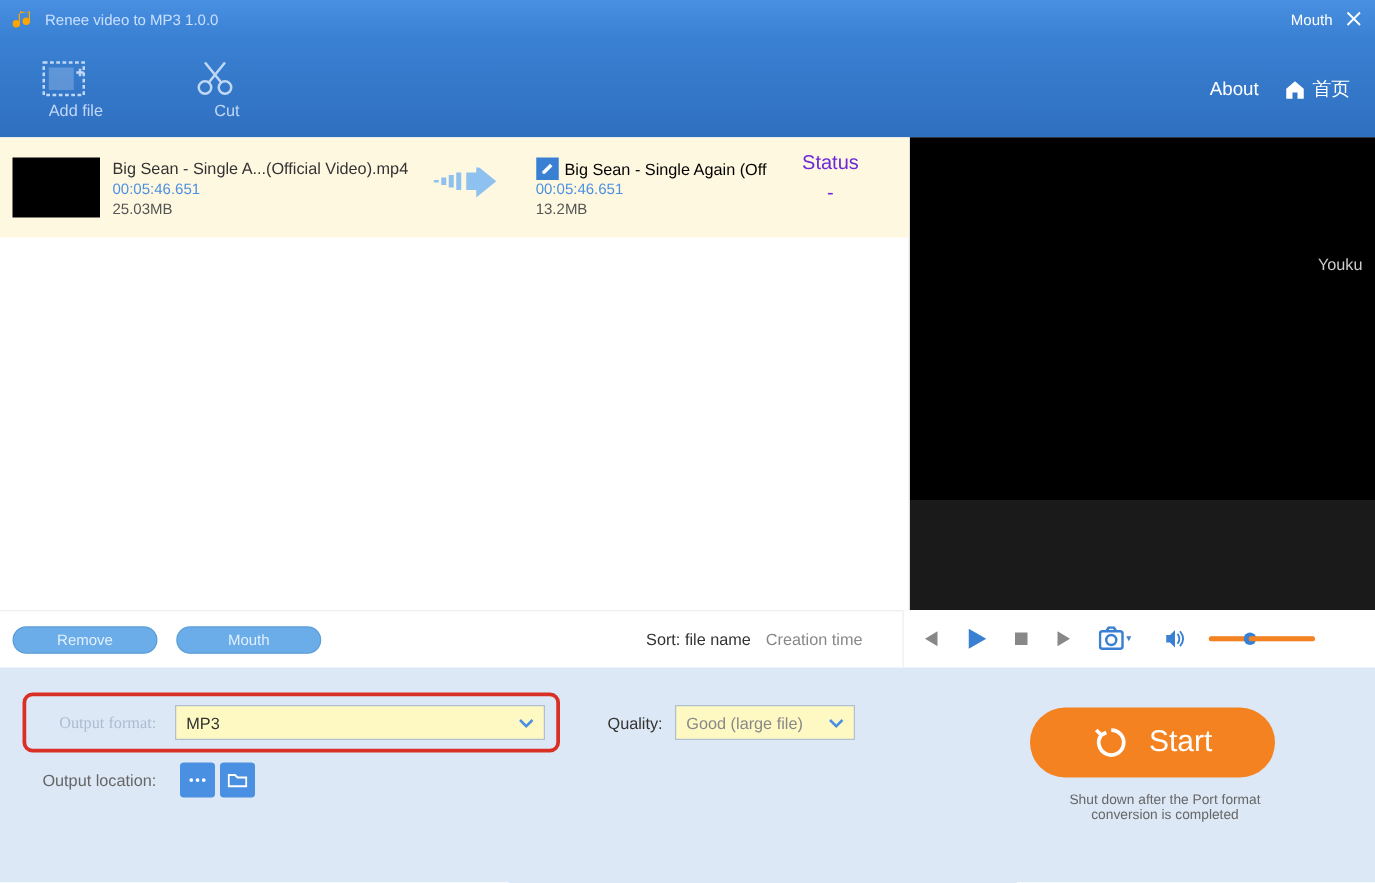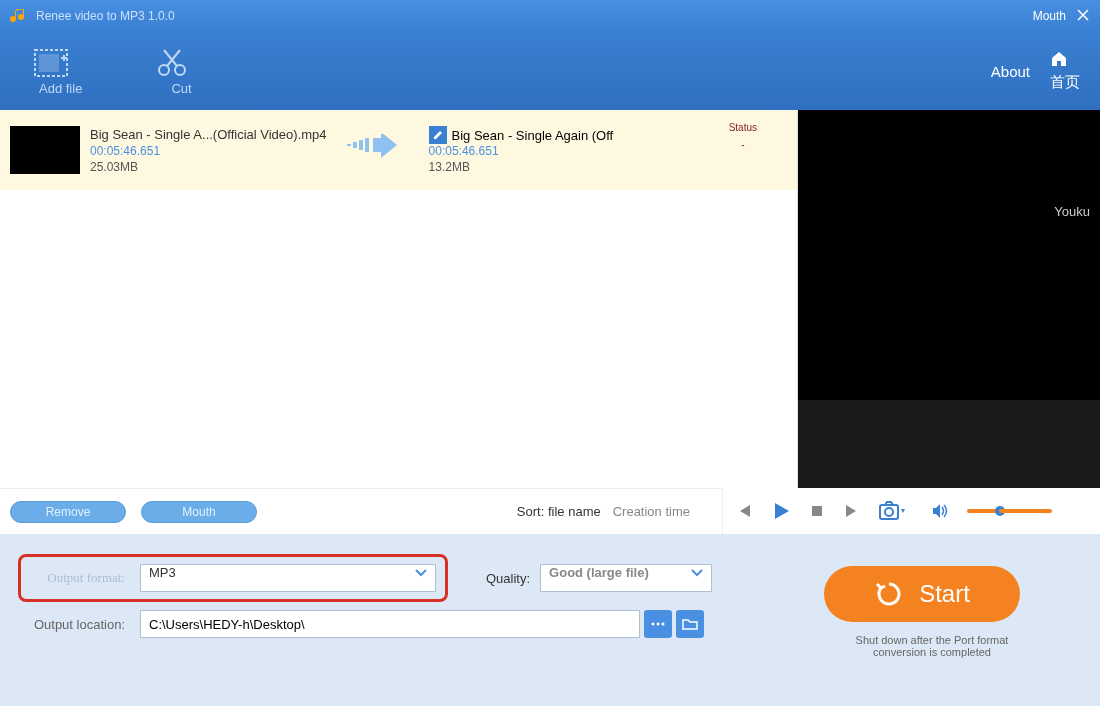--- a/index.html
+++ b/index.html
@@ -10,37 +10,37 @@
 .titlebar-title { font-size: 12px; color: #c8e0ff; flex: 1; }
 .titlebar-right { display: flex; align-items: center; gap: 10px; font-size: 12px; }
 .faded-text { color: rgba(255,255,255,0.35); font-size: 12px; }
 
 .header { height: 78px; background: linear-gradient(to bottom, #3a80d2, #2f6fc0); display: flex; align-items: center; padding: 0 20px; }
 .header-left { display: flex; gap: 70px; }
 .header-btn { display: flex; flex-direction: column; align-items: center; color: #c0d8f5; cursor: pointer; }
 .header-btn-icon { width: 36px; height: 32px; display: flex; align-items: center; justify-content: center; }
 .header-btn-label { font-size: 13px; margin-top: 2px; margin-left: 19px; }
 .header-right { margin-left: auto; display: flex; align-items: center; gap: 20px; color: #fff; font-size: 15px; }
-.home-link { display: flex; align-items: flex-start; gap: 5px; flex-direction: column; }
+.home-link { display: flex; align-items: flex-end; gap: 5px; }
 
 .main-area { display: flex; height: 378px; }
 .file-list { flex: 1; background: #fff; border-right: 1px solid #ddd; }
 .file-row { height: 80px; background: #fff8e0; display: flex; align-items: center; padding: 8px 10px; position: relative; }
 .thumb { width: 70px; height: 48px; background: #000; margin-right: 10px; flex-shrink: 0; }
 .file-info { font-size: 12px; color: #333; }
 .file-name { font-size: 13px; margin-bottom: 2px; }
 .file-duration { color: #4a90e2; margin-bottom: 2px; }
 .file-size { color: #555; }
 .arrow-icon { margin: 0 20px; }
 .output-info { font-size: 12px; margin-left: 10px; }
 .output-name { display: flex; align-items: center; gap: 5px; font-size: 13px; }
 .edit-icon-box { width: 18px; height: 18px; background: #3a80d2; display: inline-flex; align-items: center; justify-content: center; }
-.status-col { position: absolute; right: 40px; top: 12px; font-size: 10px; color: #7f1d1d; text-align: center; }
-
-.preview-panel { width: 302px; background: #222; display: flex; flex-direction: column; }
+.status-col { position: absolute; right: 40px; top: 12px; font-size: 16px; color: #6d28d9; text-align: center; }
+
+.preview-panel { width: 372px; background: #222; display: flex; flex-direction: column; }
 .preview-top { height: 82px; background: #000; }
 .preview-video { flex: 1; background: #000; position: relative; }
 .youku-label { position: absolute; right: 10px; top: 12px; color: #ccc; font-size: 13px; }
 .preview-bottom { height: 88px; background: #1a1a1a; }
 
 .controls-bar { height: 46px; background: #fff; display: flex; align-items: center; padding: 16px 10px; border-top: 1px solid #eee; }
 .ctrl-left { display: flex; gap: 15px; }
 .pill-btn { width: 116px; height: 22px; background: #6bade8; border: 1px solid #5a9dd8; border-radius: 11px; display: flex; align-items: center; justify-content: center; color: #e0f0ff; font-size: 12px; cursor: pointer; }
 .ctrl-middle { margin-left: auto; display: flex; align-items: center; gap: 12px; font-size: 13px; color: #555; padding-right: 10px; }
 .sort-label { color: #333; }
@@ -49,24 +49,24 @@
 .player-controls { width: 378px; height: 46px; background: #fff; display: flex; align-items: center; justify-content: flex-start; gap: 18px; padding: 0 12px; border-left: 1px solid #eee; }
 .player-btn { cursor: pointer; display: flex; align-items: center; }
 .volume-slider { width: 85px; height: 4px; background: #ddd; position: relative; border-radius: 2px; }
 .volume-fill { position: absolute; left: 0; top: 0; height: 100%; background: #f58220; border-radius: 2px; }
 .volume-thumb { position: absolute; width: 10px; height: 10px; background: #3a80d2; border-radius: 50%; top: -3px; }
 
 .bottom-panel { height: 172px; background: #dce8f5; padding: 30px 20px 10px; position: relative; }
 .setting-row { display: flex; align-items: center; margin-bottom: 18px; }
 .setting-label { width: 120px; text-align: right; font-size: 13px; color: #666; padding-right: 15px; }
 .faded-label { color: rgba(100,120,150,0.4); font-family: Liberation Serif, serif; }
-.dropdown { height: 28px; background: #ffffff; border: 1px solid #b0c0d0; display: flex; padding: 0 8px; font-size: 13px; color: #333; position: relative; }
+.dropdown { height: 28px; background: #fef9c3; border: 1px solid #b0c0d0; display: flex; align-items: center; padding: 0 8px; font-size: 13px; color: #333; position: relative; }
 .dropdown-arrow { margin-left: auto; }
 .format-dropdown { width: 296px; }
-.quality-dropdown { width: 172px; font-weight: bold; }
+.quality-dropdown { width: 144px; }
 .red-highlight { position: absolute; border: 3px solid #d93025; border-radius: 8px; pointer-events: none; }
 .quality-label { font-size: 13px; color: #333; margin-left: 50px; margin-right: 10px; }
 .path-input { width: 500px; height: 28px; background: #fff; border: 1px solid #b0c0d0; padding: 0 8px; font-size: 13px; display: flex; align-items: center; }
 .path-btn { width: 28px; height: 28px; background: #4a90e2; margin-left: 4px; display: flex; align-items: center; justify-content: center; border-radius: 3px; cursor: pointer; }
 
 .start-btn { position: absolute; right: 80px; top: 32px; width: 196px; height: 56px; background: #f58220; border-radius: 28px; display: flex; align-items: center; justify-content: center; gap: 15px; color: #fff; font-size: 24px; cursor: pointer; }
 .shutdown-text { position: absolute; right: 68px; top: 100px; width: 200px; font-size: 11px; color: #666; text-align: center; }
 
 .controls-row { display: flex; }
 </style>
@@ -248,23 +248,20 @@
       <span class="dropdown-arrow">
         <svg width="12" height="8" viewBox="0 0 12 8">
             <path d="M1 1 L6 6 L11 1" fill="none" stroke="#4a90e2" stroke-width="2"></path>
           </svg>
       </span>
     </div>
   </div>
 
   <div class="setting-row">
     <div class="setting-label">Output location:</div>
-    <div class="path-input">
-        <span>C:\Users\HEDY-h\Desktop\</span>
-      </div>
     <div class="path-btn">
       <svg width="16" height="6" viewBox="0 0 16 6">
           <circle cx="3" cy="3" r="1.5" fill="#fff"></circle>
           <circle cx="8" cy="3" r="1.5" fill="#fff"></circle>
           <circle cx="13" cy="3" r="1.5" fill="#fff"></circle>
         </svg>
     </div>
     <div class="path-btn">
       <svg width="16" height="14" viewBox="0 0 16 14">
           <path d="M1 3 L1 12 L15 12 L15 5 L8 5 L6 3 Z" fill="none" stroke="#fff" stroke-width="1.5"></path>

